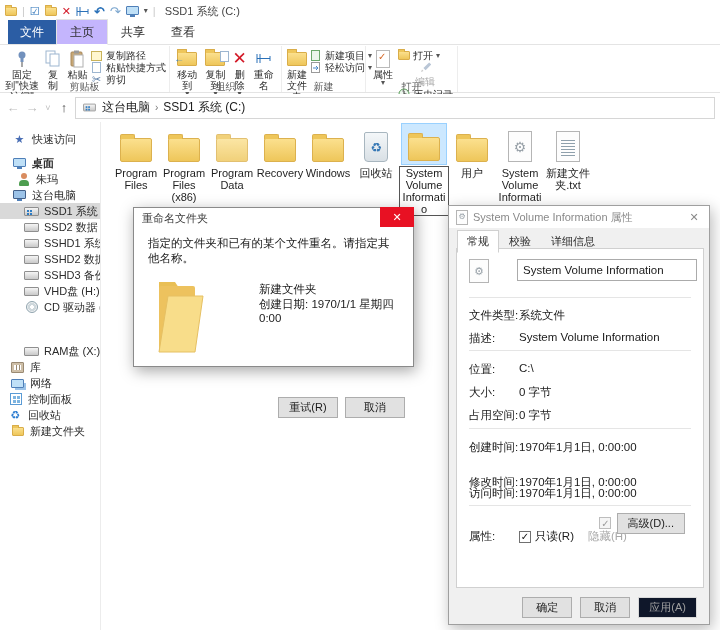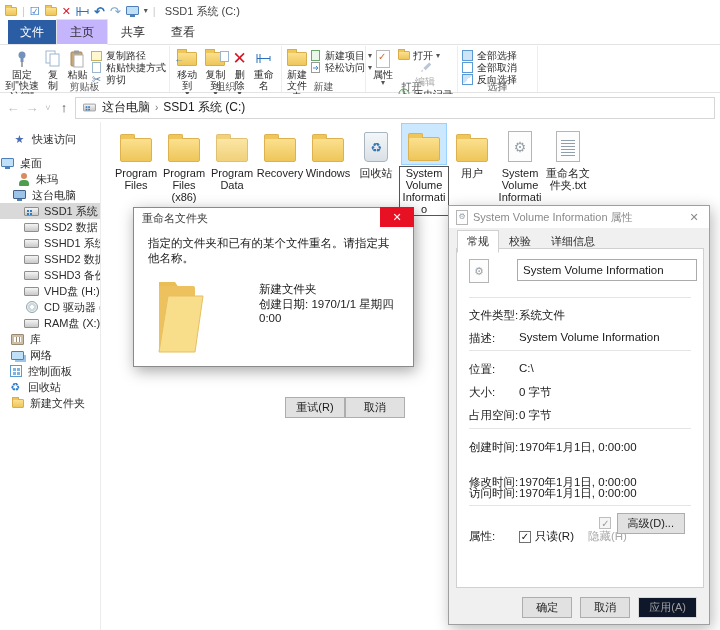--- a/index.html
+++ b/index.html
@@ -82,21 +82,21 @@
   .pagef .gl { font-size:14px; color:#98a1a8; }
   .pagef.txt::after { content:""; position:absolute; left:4px; right:4px; top:6px; bottom:5px; background:repeating-linear-gradient(#fdfdfd 0 2px,#8fa0ac 2px 3px); }
   
   .rdlg { position:absolute; left:133px; top:207px; width:281px; height:160px; background:#fff; border:1px solid #8a8a8a; box-shadow:2px 4px 14px rgba(0,0,0,.35); z-index:20; }
   .rdlg-titlebar { position:relative; height:20px; display:flex; align-items:center; padding-left:8px; font-size:11px; color:#3b3b3b; }
   .rdlg-close { position:absolute; top:-1px; right:-1px; width:34px; height:20px; background:#e81123; color:#fff; display:flex; align-items:center; justify-content:center; font-size:11px; }
   .rdlg-msg { padding:8px 14px 0; font-size:11.5px; color:#222; }
   .rdlg-body { position:relative; }
   .rdlg-name { position:absolute; left:125px; top:16px; font-size:11.5px; }
   .rdlg-date { position:absolute; left:125px; top:31px; font-size:11.5px; color:#222; }
-  .rdlg-btns { position:absolute; left:0; right:8px; top:131px; display:flex; justify-content:flex-end; }
+  .rdlg-btns { position:absolute; left:0; right:8px; top:131px; display:flex; justify-content:flex-end; gap:7px; }
   .wbtn { min-width:60px; height:21px; background:#e1e1e1; border:1px solid #adadad; font-size:11px; font-family:inherit; color:#1a1a1a; display:flex; align-items:center; justify-content:center; padding:0 10px; }
   .wbtn.disb { background:#0f172a; color:#9f9f9f; border-color:#d9d9d9; }
   .pdlg { position:absolute; left:448px; top:205px; width:262px; height:420px; background:#f0f0f0; border:1px solid #9f9f9f; box-shadow:2px 4px 14px rgba(0,0,0,.28); z-index:10; }
   .pdlg-titlebar { position:relative; height:22px; display:flex; align-items:center; gap:5px; padding-left:7px; font-size:11px; color:#8a8a8a; background:#fff; }
   .pdlg-close { position:absolute; top:0; right:0; width:30px; height:22px; display:flex; align-items:center; justify-content:center; color:#8a8a8a; font-size:11px; }
   .ptabs { position:absolute; top:24px; left:8px; display:flex; z-index:3; }
   .ptab { padding:3px 9px; font-size:11px; color:#2b2b2b; border:1px solid transparent; }
   .ptab.active { background:#fff; border:1px solid #d0d0d0; border-bottom-color:#fff; position:relative; top:0px; }
   .pcontent { position:absolute; left:7px; top:42px; width:248px; height:340px; background:#fff; border:1px solid #d0d0d0; }
   .prow { position:absolute; left:12px; right:10px; display:flex; font-size:11.5px; }
@@ -297,43 +297,20 @@
                 <circle cx="6" cy="6" r="5" fill="#eef7ee" stroke="#5aa05a"></circle>
                 <path d="M6 3 v3 h2.5" stroke="#333" fill="none"></path>
               </svg>
             </span>
           <span>历史记录</span>
         </div>
       </div>
       <span class="rgroup-label">打开</span>
     </div>
 
-    <div class="rgroup" style="width:80px;border-right:1px solid #ededed;">
-      <div class="smallcol">
-        <div class="smallbtn">
-          <span class="sic2">
-              <span class="sq"></span>
-            </span>
-          <span>全部选择</span>
-        </div>
-        <div class="smallbtn">
-          <span class="sic2">
-              <span class="sq" style="background:#fff;"></span>
-            </span>
-          <span>全部取消</span>
-        </div>
-        <div class="smallbtn">
-          <span class="sic2">
-              <span class="sq half"></span>
-            </span>
-          <span>反向选择</span>
-        </div>
-      </div>
-      <span class="rgroup-label">选择</span>
-    </div>
   </div>
 
   <div class="addrbar">
     <span class="navarr">←</span>
     <span class="navarr">→</span>
     <span class="navsm">˅</span>
     <span class="navarr en">↑</span>
     <div class="addrfield">
       <span class="drv win" style="transform:scale(.85);"></span>
       <span>这台电脑</span>
@@ -341,21 +318,21 @@
       <span>SSD1 系统 (C:)</span>
     </div>
   </div>
 
   <div class="sidebar">
     <div class="snav" style="padding-left:12px;">
       <span class="sic gl" style="color:#4a6fb5;">★</span>
       <span>快速访问</span>
     </div>
     <div class="sgap"></div>
-    <div class="snav" style="">
+    <div class="snav" style="padding-left:12px;font-weight:bold;">
       <span class="sic">
           <span class="mon" style="margin-bottom:2px;"></span>
         </span>
       <span>桌面</span>
     </div>
     <div class="snav" style="padding-left:16px;">
       <span class="sic">
           <span class="person"></span>
         </span>
       <span>朱玛</span>
@@ -401,21 +378,21 @@
           <span class="drv"></span>
         </span>
       <span>VHD盘 (H:)</span>
     </div>
     <div class="snav" style="padding-left:24px;">
       <span class="sic">
           <span class="cd"></span>
         </span>
       <span>CD 驱动器 (I:)</span>
     </div>
-    <div class="snav" style="padding-left:24px;">
+    <div class="snav" style="padding-left:24px;margin-top:28px;">
       <span class="sic">
           <span class="drv"></span>
         </span>
       <span>RAM盘 (X:)</span>
     </div>
     <div class="snav" style="padding-left:10px;">
       <span class="sic">
           <span class="lib"></span>
         </span>
       <span>库</span>
@@ -500,21 +477,21 @@
           <span class="pagef">
             <span class="gl">⚙</span>
           </span>
         </span>
       <span class="flbl">System Volume Information</span>
     </div>
     <div class="fitem">
       <span class="fic">
           <span class="pagef txt"></span>
         </span>
-      <span class="flbl">重命名文件夹.txt</span>
+      <span class="flbl">新建文件夹.txt</span>
     </div>
   </div>
 
   <div class="rdlg">
     <div class="rdlg-titlebar">
       <span>重命名文件夹</span>
       <span class="rdlg-close">✕</span>
     </div>
     <div class="rdlg-msg">指定的文件夹和已有的某个文件重名。请指定其他名称。</div>
     <div class="rdlg-body">

